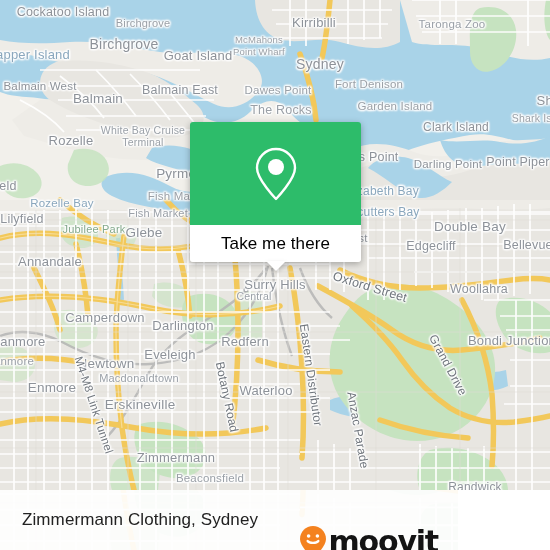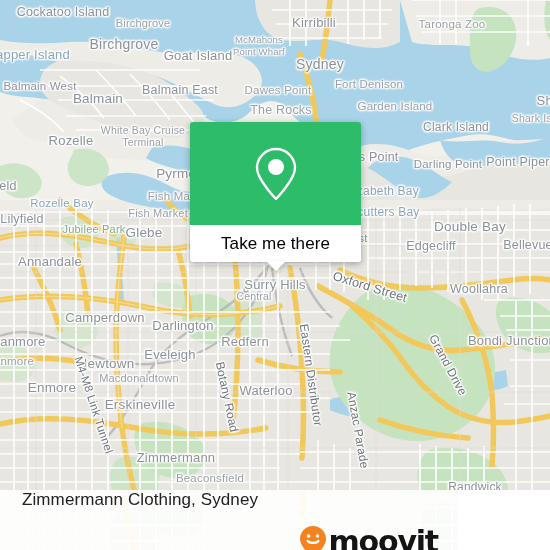--- a/index.html
+++ b/index.html
@@ -120,20 +120,21 @@
 
   
   .footer {
     position: absolute;
     left: 0;
     top: 490px;
     width: 458px;
     height: 60px;
     background: #ffffff;
     display: flex;
+    align-items: center;
     justify-content: space-between;
     z-index: 60;
     overflow: hidden;
   }
   .footer-watermark {
     position: absolute;
     left: 0; top: -490px;
     width: 550px; height: 550px;
     opacity: 0.07;
     pointer-events: none;

